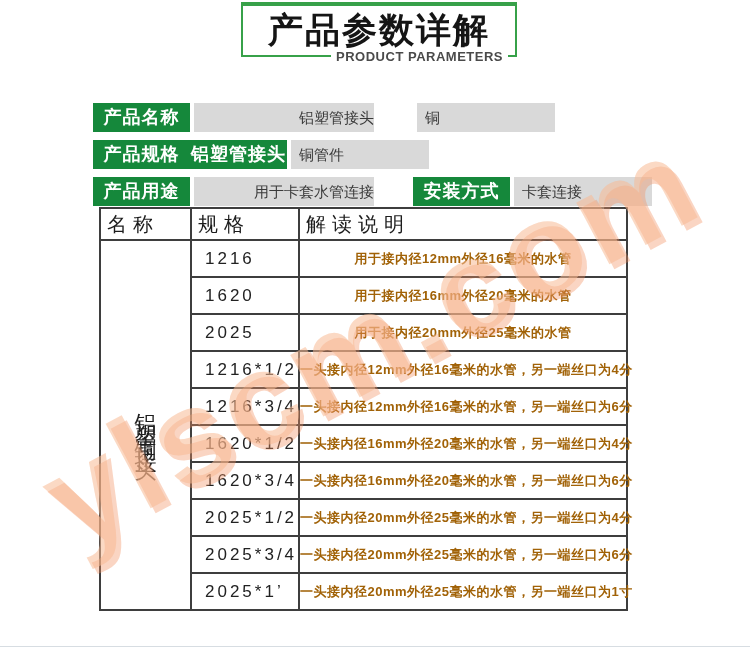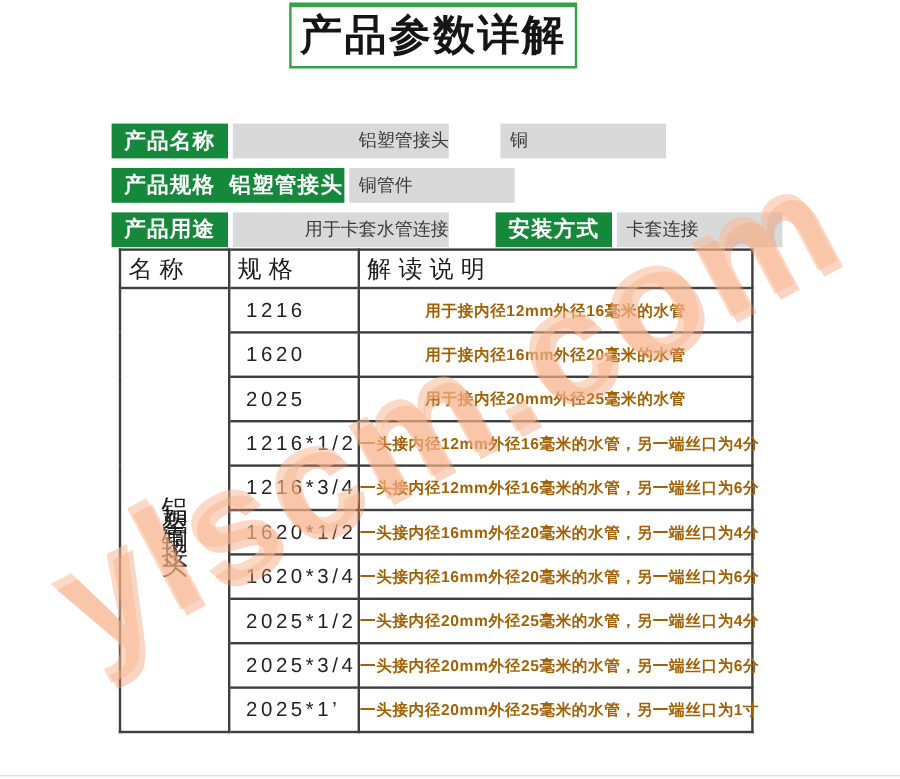--- a/index.html
+++ b/index.html
@@ -4,21 +4,21 @@
 <style>
   html,body{margin:0;padding:0;}
   body{
     width:750px;height:649px;position:relative;overflow:hidden;
     background:#ffffff;
     font-family:"Liberation Sans", sans-serif;
   }
 
   
   .banner{
-    position:absolute;left:241px;top:2px;width:240px;height:55px;
+    position:absolute;left:241px;top:2px;width:276px;height:55px;
     box-sizing:border-box;
     border:2px solid #37A149;border-top-width:4px;
     background:#fff;
   }
   .banner-title{
     text-align:center;font-size:35px;font-weight:bold;color:#151515;
     letter-spacing:2px;line-height:47px;white-space:nowrap;
   }
   .banner-sub{
     position:absolute;right:7px;bottom:-9px;background:#fff;
@@ -86,20 +86,21 @@
 
   .bottom-line{
     position:absolute;left:0;right:0;bottom:2px;height:1px;background:#d7dde2;
   }
 </style>
 </head>
 <body>
 
 <div class="banner">
   <div class="banner-title">产品参数详解</div>
+  <div class="banner-sub">PRODUCT PARAMETERS</div>
 </div>
 
 <div class="info">
   <div class="info-row">
     <div class="info-label">产品名称</div>
     <div class="info-val vl">铝塑管接头</div>
     <div class="info-val vr">铜</div>
   </div>
   <div class="info-row">
     <div class="info-label">产品规格</div>

